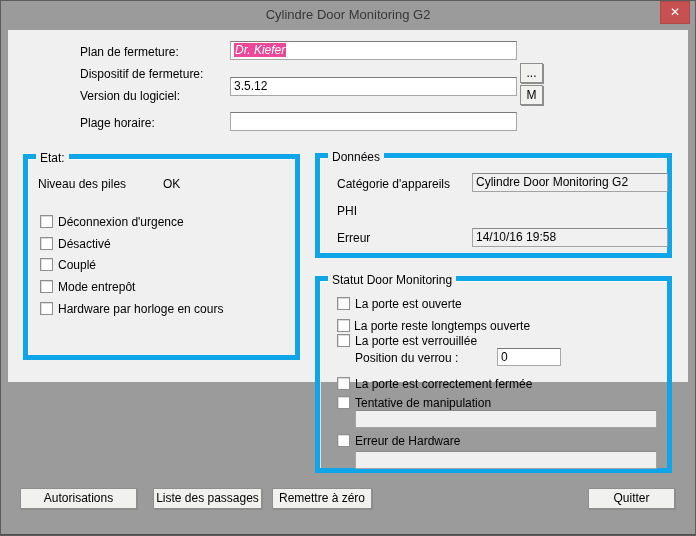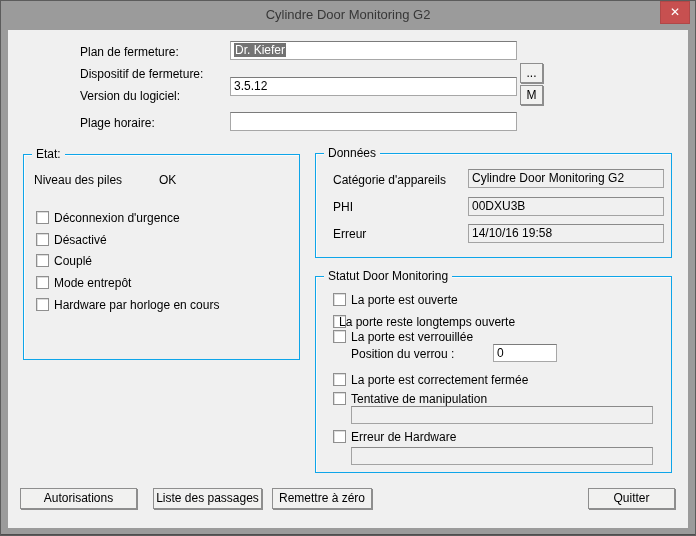--- a/index.html
+++ b/index.html
@@ -17,39 +17,39 @@
     line-height:30px;text-align:center;
     font-size:13px;color:#373737;
   }
   .closebtn{
     position:absolute;top:1px;right:6px;width:30px;height:23px;
     background:#C75050;border:1px solid #b04848;
     color:#ffffff;text-align:center;line-height:21px;font-size:12px;
     cursor:default;
   }
   .client{
-    position:absolute;left:8px;top:30px;width:680px;height:498px;
+    position:absolute;left:8px;top:30px;width:680px;height:352px;
     background:#F0F0F0;
     padding-left:11px;
   }
   .lbl{
     position:absolute;font-size:12px;color:#000;white-space:nowrap;line-height:14px;
   }
   .textbox{
     position:absolute;background:#ffffff;
     border:1px solid #a7a7a7;border-top-color:#7b7b7b;
     font-size:12px;line-height:14px;padding:1px 3px;height:19px;
     white-space:nowrap;overflow:hidden;color:#000;
   }
   .textbox.gray{
     background:#F0F0F0;border-color:#a3a3a3;border-top-color:#8a8a8a;
   }
-  .sel{background:#737373;color:#fff;padding:0 1px;}
+  .sel{background:#ec4899;color:#fff;padding:0 1px;font-style:italic;}
   .groupbox{
-    position:absolute;border:1px solid #0ea5e9;
+    position:absolute;border:5px solid #0ea5e9;
     box-shadow: inset 1px 1px 0 rgba(255,255,255,0.7);
     text-decoration: underline;
   }
   .grouptitle{
     position:absolute;top:-8px;left:8px;background:#F0F0F0;
     padding:0 4px;font-size:12px;line-height:14px;color:#000;white-space:nowrap;
   }
   .cb{
     position:absolute;width:13px;height:13px;background:#ffffff;
     border:1px solid #8f8f8f;
@@ -115,34 +115,33 @@
       <div class="lbl" style="left:30px;top:143px">Hardware par horloge en cours</div>
     </div>
 
     <div class="groupbox" style="left:307px;top:123px;width:357px;height:105px">
       <span class="grouptitle">Données</span>
 
       <div class="lbl" style="left:17px;top:19px">Catégorie d'appareils</div>
       <div class="textbox gray" style="left:152px;top:15px;width:196px"><span>Cylindre Door Monitoring G2</span></div>
 
       <div class="lbl" style="left:17px;top:46px">PHI</div>
-      <div class="textbox gray" style="left:152px;top:43px;width:196px"><span>00DXU3B</span></div>
 
       <div class="lbl" style="left:17px;top:73px">Erreur</div>
       <div class="textbox gray" style="left:152px;top:70px;width:196px"><span>14/10/16 19:58</span></div>
     </div>
 
     <div class="groupbox" style="left:307px;top:246px;width:357px;height:197px">
       <span class="grouptitle">Statut Door Monitoring</span>
 
       <span class="cb" style="left:17px;top:16px"></span>
       <div class="lbl" style="left:35px;top:16px">La porte est ouverte</div>
 
       <span class="cb" style="left:17px;top:38px"></span>
-      <div class="lbl" style="left:23px;top:38px">La porte reste longtemps ouverte</div>
+      <div class="lbl" style="left:34px;top:38px">La porte reste longtemps ouverte</div>
 
       <span class="cb" style="left:17px;top:53px"></span>
       <div class="lbl" style="left:35px;top:53px">La porte est verrouillée</div>
 
       <div class="lbl" style="left:35px;top:70px">Position du verrou :</div>
       <div class="textbox" style="left:177px;top:67px;width:64px;height:18px"><span>0</span></div>
 
       <span class="cb" style="left:17px;top:96px"></span>
       <div class="lbl" style="left:35px;top:96px">La porte est correctement fermée</div>
 

